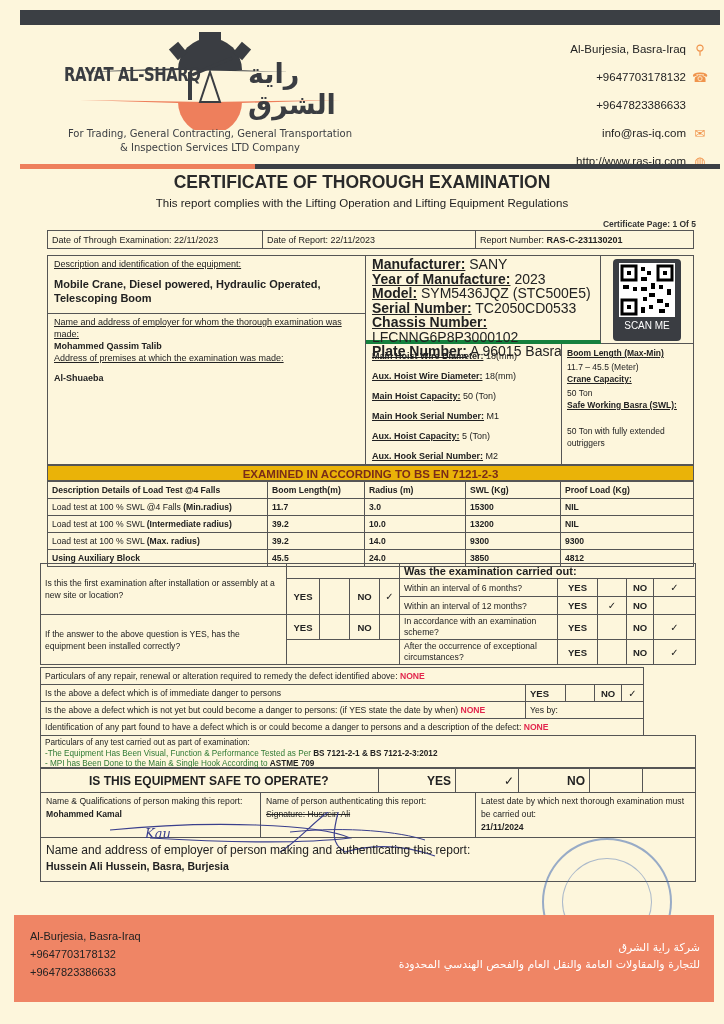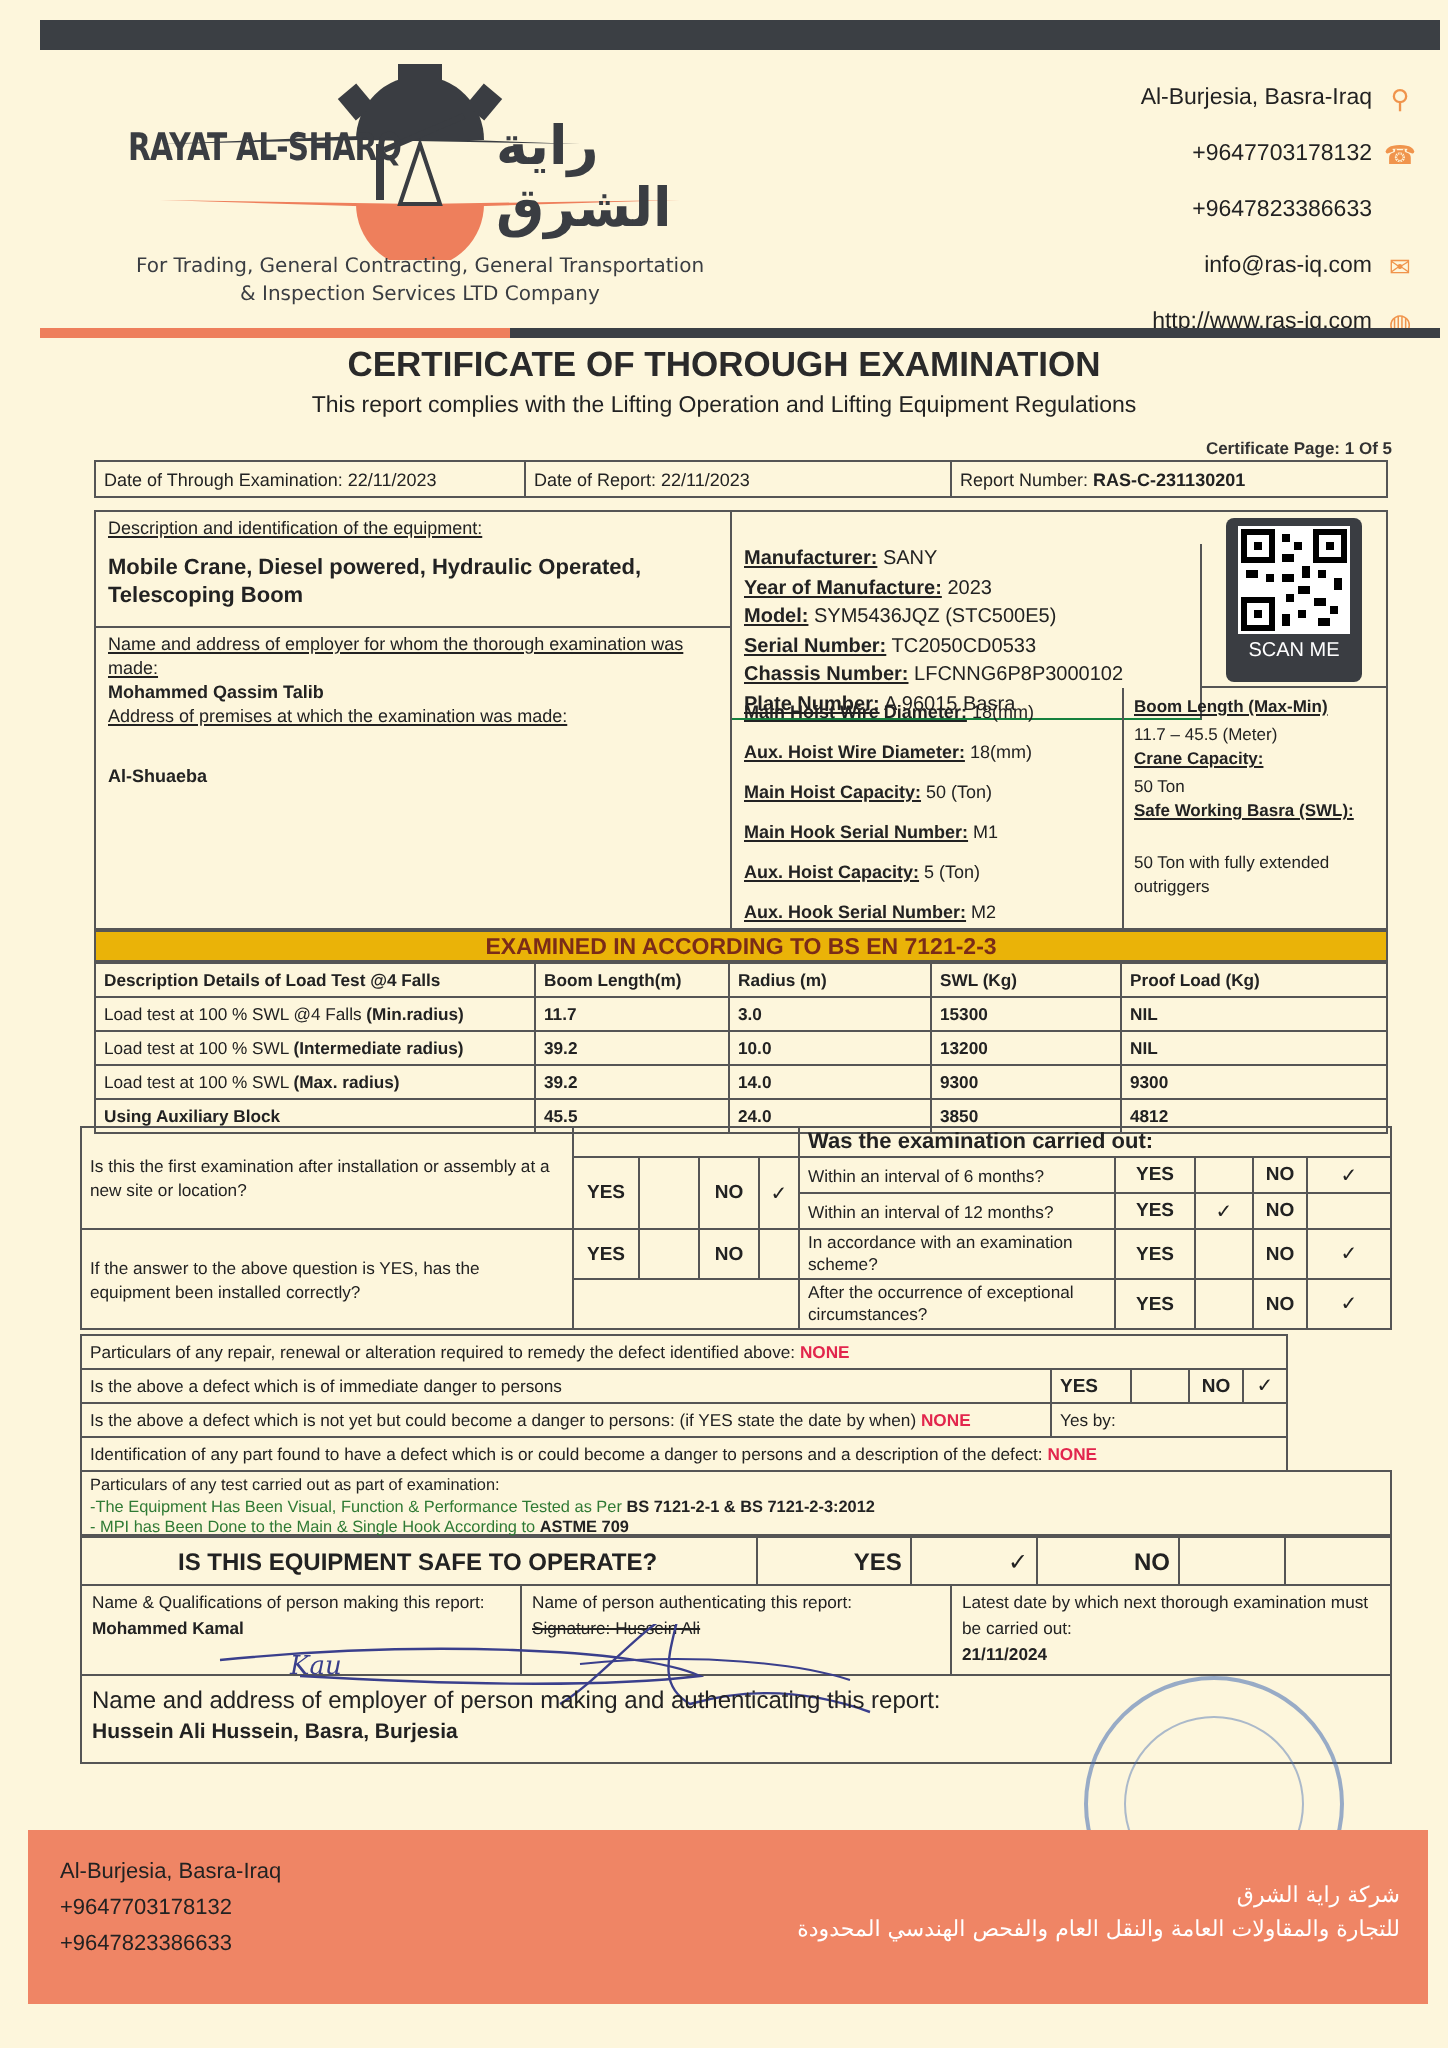--- a/index.html
+++ b/index.html
@@ -31,21 +31,21 @@
   .green { color: #2f7a34; }
 
   .dates-table { left: 47px; top: 230px; width: 647px; height: 18px; }
   .dates-table td { font-size: 9px; height: 18px; }
 
   
   .equip { left: 47px; top: 255px; width: 647px; height: 210px; border: 1px solid #555; padding-left: 33px; }
   .equip .col-left { position: absolute; left: 0; top: 0; width: 318px; height: 208px; border-right: 1px solid #555; }
   .equip .desc-box { position: absolute; left: 0; top: 0; width: 318px; height: 58px; border-bottom: 1px solid #555; padding: 3px 6px; }
   .equip .employer-box { position: absolute; left: 0; top: 58px; width: 318px; padding: 2px 6px; font-size: 9px; }
-  .equip .mid-top { position: absolute; left: 318px; top: 16px; width: 235px; height: 88px; padding: 1px 6px; border-right: 1px solid #555; border-bottom: 1px solid #15803d; font-size: 10px; line-height: 14.5px; }
+  .equip .mid-top { position: absolute; left: 318px; top: 0; width: 235px; height: 88px; padding: 1px 6px; border-right: 1px solid #555; border-bottom: 4px solid #15803d; font-size: 14px; line-height: 14.5px; }
   .equip .qr-box { position: absolute; left: 553px; top: 0; width: 92px; height: 88px; border-bottom: 1px solid #555; display: flex; align-items: center; justify-content: center; }
   .qr { width: 68px; height: 82px; background: #3a3d42; border-radius: 4px; padding: 4px 6px 0 6px; }
   .qr-inner { width: 56px; height: 54px; background: #fff; position: relative; }
   .qr-label { color: #fff; font-size: 10px; text-align: center; margin-top: 3px; }
   .equip .mid-bottom { position: absolute; left: 318px; top: 88px; width: 196px; height: 120px; padding: 2px 6px; border-right: 1px solid #555; font-size: 9px; line-height: 20px; }
   .equip .right-bottom { position: absolute; left: 514px; top: 88px; width: 131px; height: 120px; padding: 3px 5px; font-size: 8.5px; line-height: 12px; }
 
   
   .band { left: 47px; top: 465px; width: 647px; height: 16px; background: #eab308; color: #7a2c18; font-weight: bold; font-size: 11.5px; text-align: center; line-height: 16px; border: 1px solid #555; }
   .load-table { left: 47px; top: 481px; width: 647px; }
@@ -150,21 +150,21 @@
 <div class="abs equip">
   <div class="col-left">
     <div class="desc-box">
       <div class="u" style="font-size:9px">Description and identification of the equipment:</div>
       <div class="b" style="font-size:11px;line-height:14px;margin-top:8px;width:270px">Mobile Crane, Diesel powered, Hydraulic Operated, Telescoping Boom</div>
     </div>
     <div class="employer-box">
       <div class="u" style="line-height:12px">Name and address of employer for whom the thorough examination was made:</div>
       <div class="b" style="margin-top:1px">Mohammed Qassim Talib</div>
       <div class="u" style="margin-top:2px">Address of premises at which the examination was made:</div>
-      <div class="b" style="margin-top:20px">Al-Shuaeba</div>
+      <div class="b" style="margin-top:10px">Al-Shuaeba</div>
     </div>
   </div>
   <div class="mid-top">
     <div><span class="b u">Manufacturer:</span> <span>SANY</span></div>
     <div><span class="b u">Year of Manufacture:</span> <span>2023</span></div>
     <div><span class="b u">Model:</span> <span>SYM5436JQZ (STC500E5)</span></div>
     <div><span class="b u">Serial Number:</span> <span>TC2050CD0533</span></div>
     <div><span class="b u">Chassis Number:</span> <span>LFCNNG6P8P3000102</span></div>
     <div><span class="b u">Plate Number:</span> <span>A 96015 Basra</span></div>
   </div>

